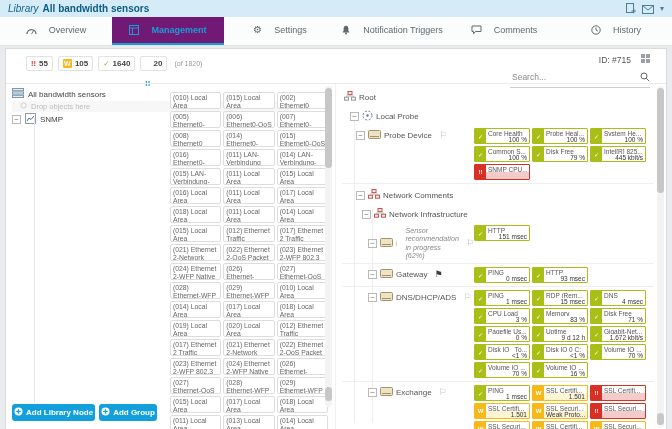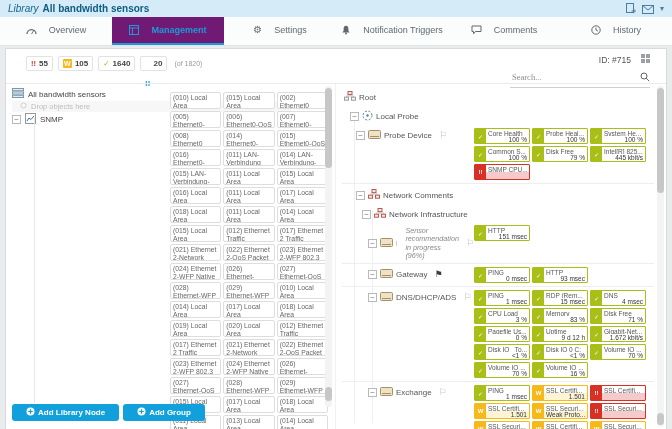--- a/index.html
+++ b/index.html
@@ -25,42 +25,42 @@
   .badges{position:absolute;top:7px;left:20px;display:flex;gap:5px;align-items:center;}
   .badge{display:flex;align-items:center;gap:3px;border:1px solid #e2e2e2;border-radius:2px;padding:1px 4px;font-size:8px;font-weight:bold;color:#444;background:#fff;height:11px;}
   .bglyph{font-size:7.5px;font-weight:bold;line-height:1;}
   .bglyph.error{color:#d93025;}
   .bglyph.warning{background:#f7b819;color:#fff;width:9px;height:9px;line-height:9px;text-align:center;border-radius:1px;font-size:7px;}
   .bglyph.ok{color:#9cb815;}
   .bglyph.paused{color:#189dd9;letter-spacing:.5px;margin-top:40px;}
   .total{font-size:7px;color:#9a9a9a;margin-left:2px;}
   .idline{position:absolute;top:5px;right:16px;display:flex;align-items:center;gap:10px;font-size:8.5px;color:#555;}
   .searchline{position:absolute;top:19px;right:16px;width:140px;display:flex;align-items:center;border-bottom:1px solid #cfcfcf;padding-bottom:1px;}
-  .searchline input{flex:1;border:0;outline:0;font-size:8.5px;color:#444;font-family:Liberation Serif, serif;background:transparent;min-width:0;}
+  .searchline input{flex:1;border:0;outline:0;font-size:8.5px;color:#444;font-family:Liberation Sans, sans-serif;background:transparent;min-width:0;}
   .searchline input::placeholder{color:#8a8a8a;}
   .hdivider{position:absolute;top:34px;left:0;right:0;border-top:1px solid #ebebeb;}
 
   .panes{position:absolute;top:35px;left:0;right:0;bottom:0;display:flex;}
   .left-pane{width:330px;position:relative;border-right:1px solid #f1f1f1;box-sizing:border-box;}
   .right-pane{flex:1;position:relative;overflow:hidden;}
 
   
   .lib-tree{position:absolute;top:3px;left:6px;right:44px;font-size:8px;color:#444;}
   .lib-row{display:flex;align-items:center;gap:4px;padding:1px 0;white-space:nowrap;}
   .lib-row.drop{color:#bcbcbc;background:#f7f7f7;padding-left:8px;font-size:7.5px;}
   .exp{width:9px;height:9px;border:1px solid #b9b9b9;background:#fff;color:#777;font-size:8px;line-height:7px;text-align:center;flex:none;box-sizing:border-box;}
   .guide-left{position:absolute;left:28px;top:34px;bottom:26px;width:1px;background:#e7e7e7;}
   .lib-grid{position:absolute;left:164px;top:8px;width:158px;display:grid;grid-template-columns:repeat(3,1fr);gap:2px;}
   .cell{height:17px;border:1px solid #ddd;border-radius:2px;background:#fff;padding:1px 2px;font-size:6.8px;line-height:1.25;color:#666;overflow:hidden;box-sizing:border-box;}
   .vscroll{position:absolute;width:7px;background:#f3f3f3;border-radius:4px;}
   .vscroll.lib{right:3px;top:2px;bottom:22px;}
   .vscroll.right-sb{right:2px;top:2px;bottom:2px;}
   .thumb{position:absolute;left:0;width:7px;background:#c7c7c7;border-radius:4px;}
   .lib-buttons{position:absolute;left:6px;bottom:8px;display:flex;gap:4px;z-index:2;}
-  .btn{display:flex;align-items:center;gap:3px;background:#12a0dc;border:none;color:#fff;font-size:8px;font-weight:bold;padding:3px 14px;border-radius:3px;font-family:inherit;cursor:pointer;}
+  .btn{display:flex;align-items:center;gap:3px;background:#12a0dc;border:none;color:#fff;font-size:8px;font-weight:bold;padding:3px 2px;border-radius:3px;font-family:inherit;cursor:pointer;}
 
   
   .tree{position:absolute;top:2px;left:6px;right:12px;bottom:0;overflow:hidden;font-size:8px;color:#555;}
   .guide-r1{position:absolute;left:18px;top:30px;bottom:6px;width:1px;background:#efefef;}
   .guide-r2{position:absolute;left:36px;top:126px;bottom:6px;width:1px;background:#efefef;}
   .trow{display:flex;align-items:flex-start;padding:3px 0 2px;position:relative;}
   .trow.block{border-bottom:1px solid #eee;padding-bottom:3px;}
   .tlabelcol{display:flex;align-items:center;gap:3px;min-width:0;padding-top:2px;flex:1;}
   .nlabel{white-space:nowrap;overflow:hidden;}
   .note{font-style:italic;color:#8a8a8a;font-size:7.2px;line-height:1.15;max-width:88px;white-space:normal;margin-left:6px;}
@@ -413,21 +413,21 @@
               </span>
             </div>
             <div class="trow block" style="padding-left: 26px;">
               <span class="tlabelcol">
                 <span class="exp">−</span>
                 <span class="nicon"><svg width="13" height="9" viewBox="0 0 13 9">
                     <rect x="0.5" y="0.5" width="12" height="8" rx="1" fill="#efe3c6" stroke="#a4906a"></rect>
                     <line x1="2" y1="6.5" x2="11" y2="6.5" stroke="#a4906a"></line>
                   </svg></span>
                 <span class="nlabel">Inte...</span>
-                <span class="note">Sensor recommendation in progress (96%)</span>
+                <span class="note">Sensor recommendation in progress (62%)</span>
                 <span class="flag">⚐</span>
               </span>
               <div class="sensors">
                 <div class="sensor ok">
                   <span class="chip">✓</span>
                   <span class="sbody">
                     <span class="sname">HTTP</span>
                     <span class="sval">151 msec</span>
                   </span>
                 </div>

